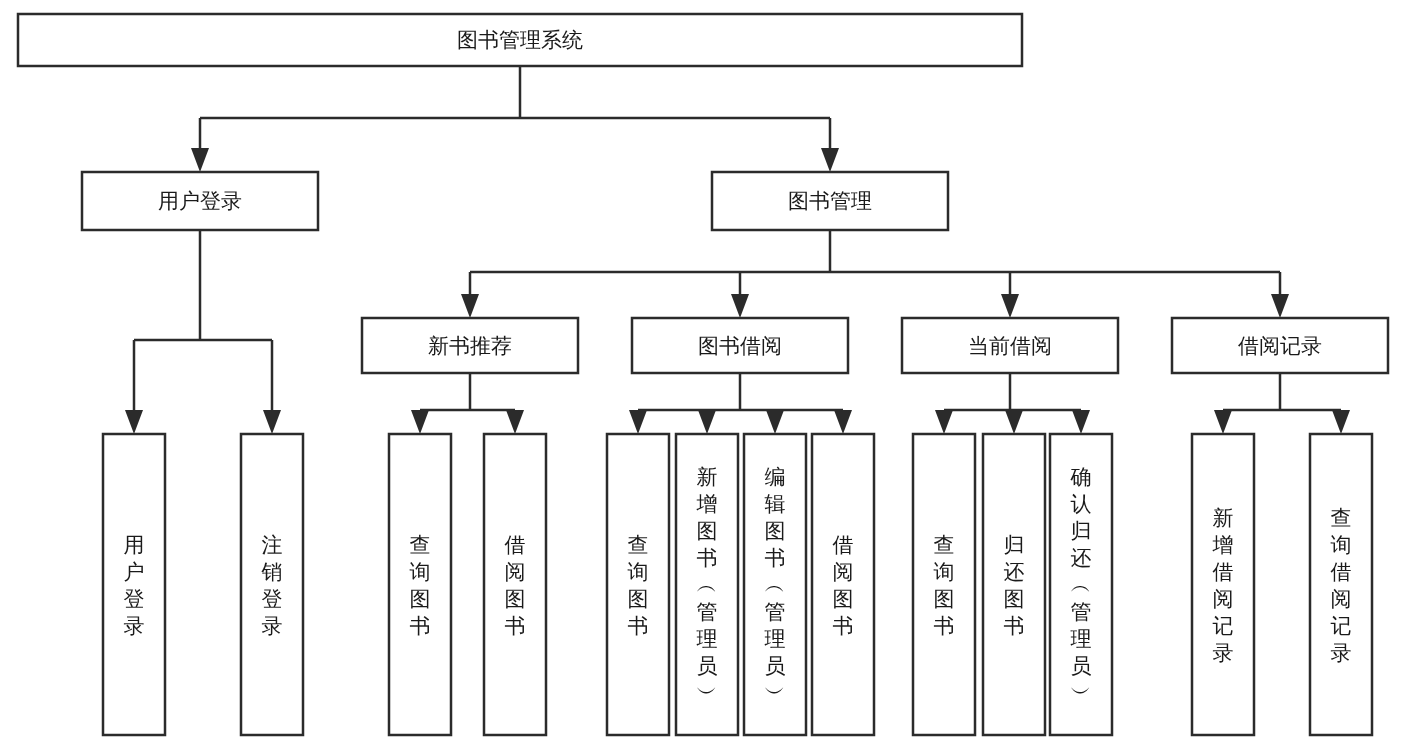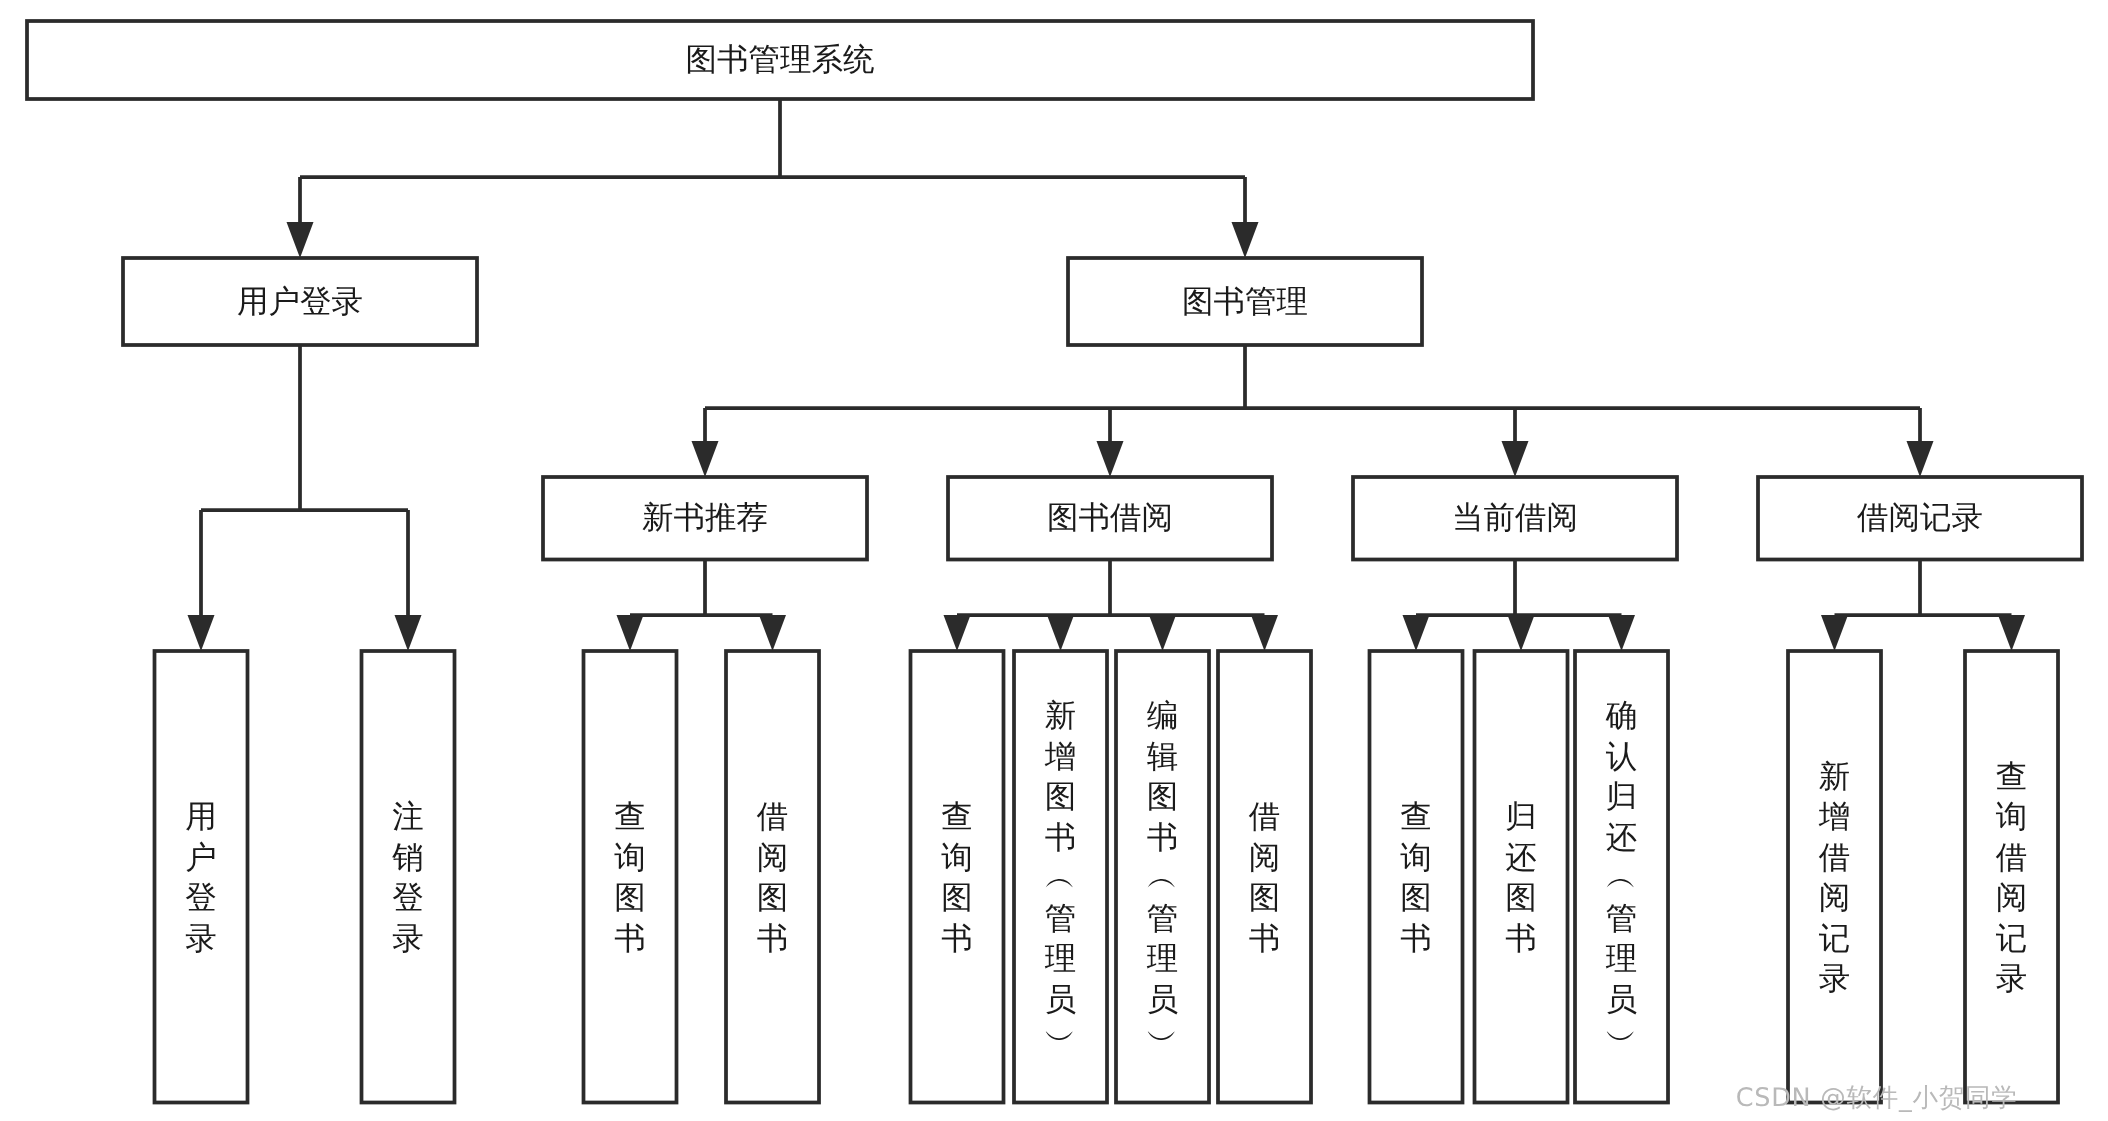--- a/index.html
+++ b/index.html
@@ -205,14 +205,13 @@
         <g>
           <rect x="1192" y="434" width="62" height="301" class="node-box"></rect>
           <text x="1223" y="524.5" class="node-label-v"><tspan x="1223" dy="0">新</tspan><tspan x="1223" dy="27">增</tspan><tspan x="1223" dy="27">借</tspan><tspan x="1223" dy="27">阅</tspan><tspan x="1223" dy="27">记</tspan><tspan x="1223" dy="27">录</tspan></text>
         </g>
         <g>
           <rect x="1310" y="434" width="62" height="301" class="node-box"></rect>
           <text x="1341" y="524.5" class="node-label-v"><tspan x="1341" dy="0">查</tspan><tspan x="1341" dy="27">询</tspan><tspan x="1341" dy="27">借</tspan><tspan x="1341" dy="27">阅</tspan><tspan x="1341" dy="27">记</tspan><tspan x="1341" dy="27">录</tspan></text>
         </g>
       </g>
   </svg>
-  <div class="watermark-text">CSDN @软件_小贺同学</div>
 </div>
 
 </body></html>

